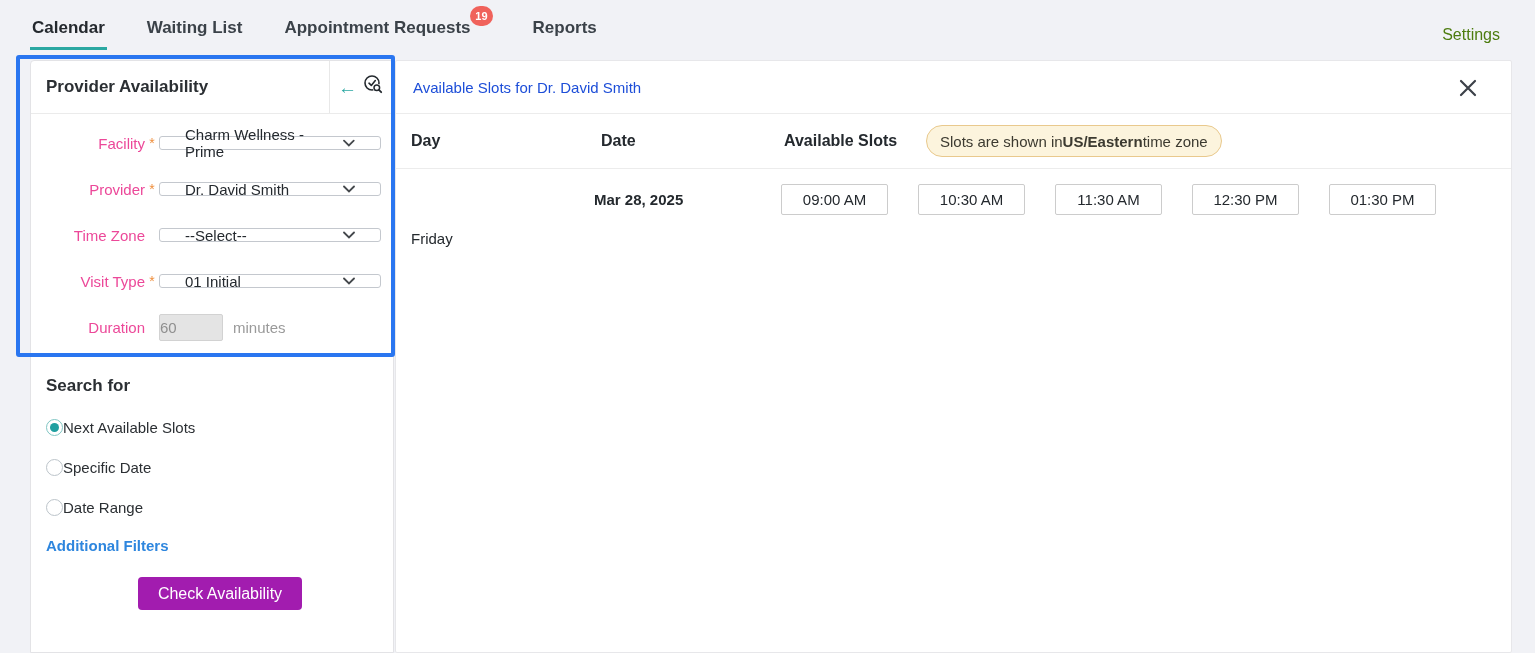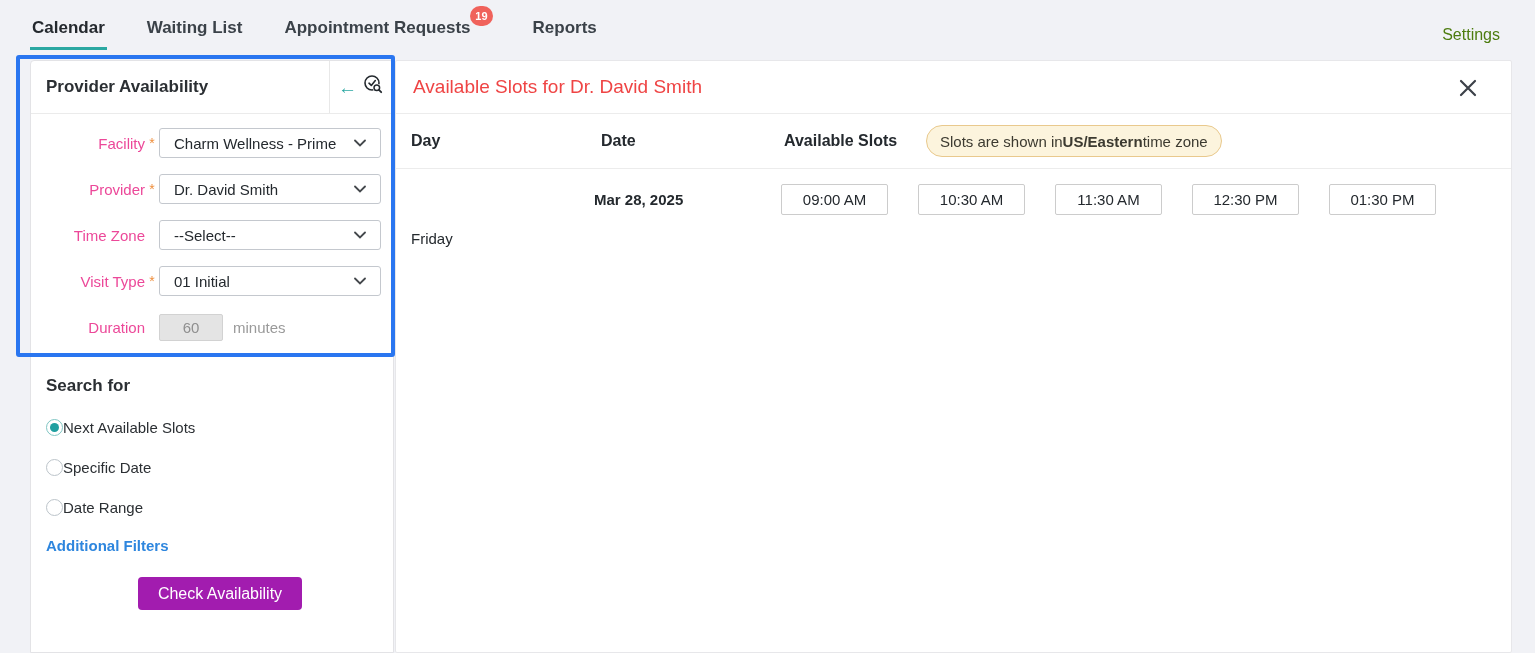--- a/index.html
+++ b/index.html
@@ -26,38 +26,38 @@
   .sb-title { font-size:17px; font-weight:700; color:#2b2f33; }
   .sb-icons { position:absolute; right:0; top:0; width:64px; height:52px; border-left:1px solid #e8e8e8; display:flex; align-items:center; justify-content:center; gap:4px; cursor:pointer; }
   .back-arrow { color:#2ba8a2; font-size:19px; line-height:1; }
 
   
   .sb-form { padding:14px 12px 18px 14px; }
   .form-row { display:flex; align-items:center; height:30px; margin-bottom:16px; }
   .form-row:last-child { margin-bottom:0; }
   .f-label { width:100px; text-align:right; font-size:15px; color:#ec4899; flex:none; }
   .f-marker { width:14px; text-align:center; color:#ef8e3c; font-size:14px; flex:none; }
-  .f-select { flex:1; height:30px; border:1px solid #c4c8ce; border-radius:3px; background:#fff; display:flex; align-items:center; justify-content:space-between; padding:0 14px; font-size:15px; color:#24292e; cursor:pointer; }
-  .f-input-disabled { width:64px; height:27px; background:#e4e4e4; border:1px solid #d2d2d2; border-radius:2px; text-align:center; font-size:15px; color:#8f8f8f; font-family:"Liberation Sans", sans-serif; }
+  .f-select { flex:1; height:14px; border:1px solid #c4c8ce; border-radius:3px; background:#fff; display:flex; align-items:center; justify-content:space-between; padding:0 25px; font-size:15px; color:#24292e; cursor:pointer; }
+  .f-input-disabled { width:64px; height:27px; background:#e4e4e4; border:1px solid #d2d2d2; border-radius:2px; font-size:15px; color:#8f8f8f; font-family:"Liberation Sans", sans-serif; }
   .f-suffix { margin-left:10px; font-size:15px; color:#9a9a9a; }
 
   
   .sb-search { padding:16px 15px 0 15px; }
   .search-heading { font-size:17px; font-weight:700; color:#2b2f33; }
   .radio-row { display:flex; align-items:center; margin-top:23px; cursor:pointer; }
   .radio { width:17px; height:17px; border-radius:50%; border:1px solid #bcc4ca; background:#fff; flex:none; position:relative; }
   .radio.checked { border-color:#7fc6c3; }
   .radio.checked::after { content:""; position:absolute; left:3px; top:3px; width:9px; height:9px; border-radius:50%; background:#1f9fa0; }
   .radio-label { font-size:15px; color:#2b2f33; }
   .filters-link { margin:21px 0 0 15px; font-size:15px; font-weight:600; color:#2e86de; cursor:pointer; display:inline-block; }
   .check-btn { display:block; margin:22px 0 0 107px; width:164px; height:33px; background:#a21caf; border:none; border-radius:4px; color:#fff; font-size:16px; font-family:"Liberation Sans", sans-serif; cursor:pointer; }
 
   
   .mp-header { position:relative; height:53px; border-bottom:1px solid #ececec; display:flex; align-items:center; padding-left:17px; }
-  .mp-title { font-size:19px; color:#ef4444; }
+  .mp-title { font-size:15px; color:#1d4ed8; }
   .mp-close { position:absolute; right:30px; top:14px; width:26px; height:26px; display:flex; align-items:center; justify-content:center; cursor:pointer; }
   .mp-colrow { position:relative; height:55px; border-bottom:1px solid #ececec; }
   .col-head { position:absolute; top:18px; font-size:16px; font-weight:700; color:#24292e; }
   .col-day { left:15px; } .col-date { left:205px; } .col-slots { left:388px; }
   .tz-note { position:absolute; left:530px; top:11px; height:32px; display:flex; align-items:center; background:#fcf4dd; border:1px solid #e9c98d; border-radius:16px; padding:0 13px; font-size:15px; color:#3c3a30; }
   .tz-note b { margin:0; }
   .mp-datarow { position:relative; height:62px; }
   .cell-day { position:absolute; left:15px; top:22px; font-size:15px; color:#24292e;margin-top:39px; }
   .cell-date { position:absolute; left:198px; top:22px; font-size:15px; font-weight:700; color:#24292e; }
   .slots-wrap { position:absolute; left:385px; top:15px; display:flex; gap:30px; }

